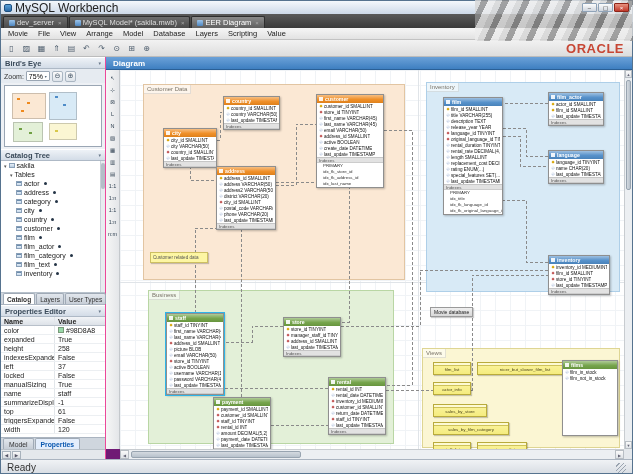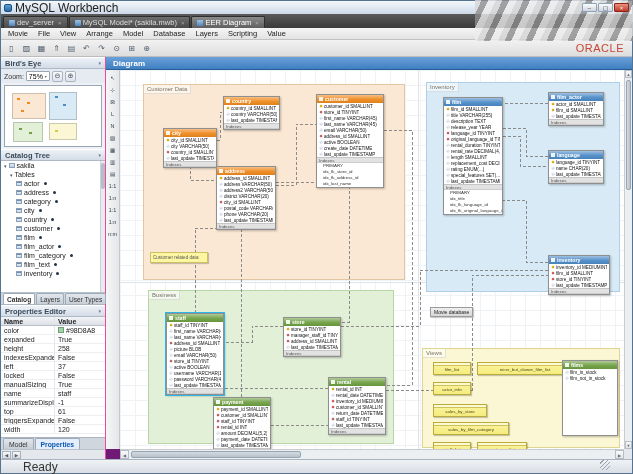--- a/index.html
+++ b/index.html
@@ -17,21 +17,21 @@
 .tabbar{height:14px;background:linear-gradient(#5a5a5a,#3a3a3a);display:flex;align-items:flex-end;padding:0 2px;gap:1px;flex:0 0 auto}
 .dtab{height:12px;display:flex;align-items:center;gap:2px;padding:0 5px;font-size:7.5px;color:#ddd;background:linear-gradient(#6e6e6e,#4a4a4a);border:1px solid #2e2e2e;border-bottom:none;border-radius:2px 2px 0 0;white-space:nowrap}
 .dtab.active{background:linear-gradient(#8b8b8b,#5f5f5f);color:#fff}
 .tico2{width:6px;height:6px;background:linear-gradient(#9cc4ea,#4e86c0);border-radius:1px;flex:0 0 auto}
 .tclose{font-size:6px;color:#aaa;margin-left:2px}
 .menubar{height:12px;background:linear-gradient(#f6f6f6,#e2e2e2);border-bottom:1px solid #c2c2c2;display:flex;align-items:center;padding:0 2px;flex:0 0 auto}
 .mi{font-size:7.5px;color:#222;padding:0 5px}
 .toolbar{height:17px;background:linear-gradient(#f2f2f2,#ddd);border-bottom:1px solid #bcbcbc;display:flex;align-items:center;padding:0 4px;flex:0 0 auto}
 .ticons{display:flex;gap:2px}
 .tico{width:13px;height:13px;display:flex;align-items:center;justify-content:center;font-size:8px;color:#4a5a6a;border:1px solid transparent;border-radius:2px}
-.brand{margin-left:auto;font-size:11px;font-weight:normal;color:#c74634;letter-spacing:.5px;padding-right:4px}
+.brand{margin-left:auto;font-size:13px;font-weight:bold;color:#c74634;letter-spacing:.5px;padding-right:4px}
 .body{flex:1;display:flex;min-height:0}
 .sidebar{width:105px;flex:0 0 auto;background:#eef1f5;border-right:1px solid #ec4899;display:flex;flex-direction:column;min-height:0}
 .sec-h{height:12px;background:linear-gradient(#eef2f7,#d3dce7);border-top:1px solid #fff;border-bottom:1px solid #aeb9c6;display:flex;align-items:center;padding:0 4px;font-size:7.5px;font-weight:bold;color:#3a4a5a;flex:0 0 auto;white-space:nowrap}
 .sec-arrow{margin-left:auto;font-size:5px;color:#68788a}
 .zoomrow{height:14px;display:flex;align-items:center;gap:2px;padding:0 3px;flex:0 0 auto;background:#e6ebf1}
 .zlabel{font-size:7px;color:#333}
 .zselect{height:10px;background:#fff;border:1px solid #9aa6b4;display:flex;align-items:center;font-size:7px;padding:0 2px;gap:2px;border-radius:1px}
 .zcaret{font-size:4px;color:#567}
 .zbtn{width:11px;height:11px;font-size:7px;display:flex;align-items:center;justify-content:center;color:#456;background:linear-gradient(#fafafa,#dde3ea);border:1px solid #aab6c2;border-radius:2px}
 .minimap{height:62px;margin:2px 3px;background:#fff;border:1px solid #9aa6b4;position:relative;flex:0 0 auto;overflow:hidden}
@@ -103,21 +103,21 @@
 .movielabel{position:absolute;z-index:2;background:linear-gradient(#efefef,#d8d8d8);border:1px solid #9a9a9a;box-shadow:1px 1px 1px rgba(0,0,0,.2);font-size:5px;color:#222;padding:1px 3px;white-space:nowrap}
 .vsb{position:absolute;right:0;top:13px;bottom:10px;width:8px;background:#eceff2;border-left:1px solid #c8ccd0;z-index:3}
 .vsb .sa{position:absolute;left:0;right:0;height:8px;font-size:4px;text-align:center;line-height:8px;color:#667;background:linear-gradient(#fafafa,#dfe3e7);border:1px solid #b8bec4}
 .vsb .sa.up{top:0}.vsb .sa.down{bottom:0}
 .vthumb{position:absolute;left:1px;right:1px;top:10px;height:110px;background:linear-gradient(90deg,#d4dae0,#b8c2cc);border:1px solid #98a4b0;border-radius:2px}
 .hsb{position:absolute;left:14px;right:8px;bottom:0;height:10px;background:#eceff2;border-top:1px solid #c8ccd0;z-index:3}
 .hsb .sa{position:absolute;top:0;bottom:0;width:9px;font-size:4px;text-align:center;line-height:9px;color:#667;background:linear-gradient(#fafafa,#dfe3e7);border:1px solid #b8bec4}
 .hsb .sa.left{left:0}.hsb .sa.right{right:0}
 .hthumb{position:absolute;top:1px;bottom:1px;left:11px;width:170px;background:linear-gradient(#d4dae0,#b8c2cc);border:1px solid #98a4b0;border-radius:2px}
 .corner{position:absolute;right:0;bottom:0;width:8px;height:10px;background:#e4e8ec;z-index:3}
-.statusbar{height:14px;background:linear-gradient(#f0f2f5,#d9dee4);border-top:1px solid #aab4c0;display:flex;align-items:flex-start;padding:0 22px;font-size:12px;color:#333;flex:0 0 auto}
+.statusbar{height:14px;background:linear-gradient(#f0f2f5,#d9dee4);border-top:1px solid #aab4c0;display:flex;align-items:flex-end;padding:0 6px;font-size:10px;color:#333;flex:0 0 auto}
 .grip{margin-left:auto;width:10px;height:10px;background:repeating-linear-gradient(135deg,transparent 0 2px,#9aa4b0 2px 3px)}
 </style>
 </head>
 <body>
 
 <div class="desktop">
 <div class="stripes"></div>
 <div class="window">
 
   <div class="titlebar">

